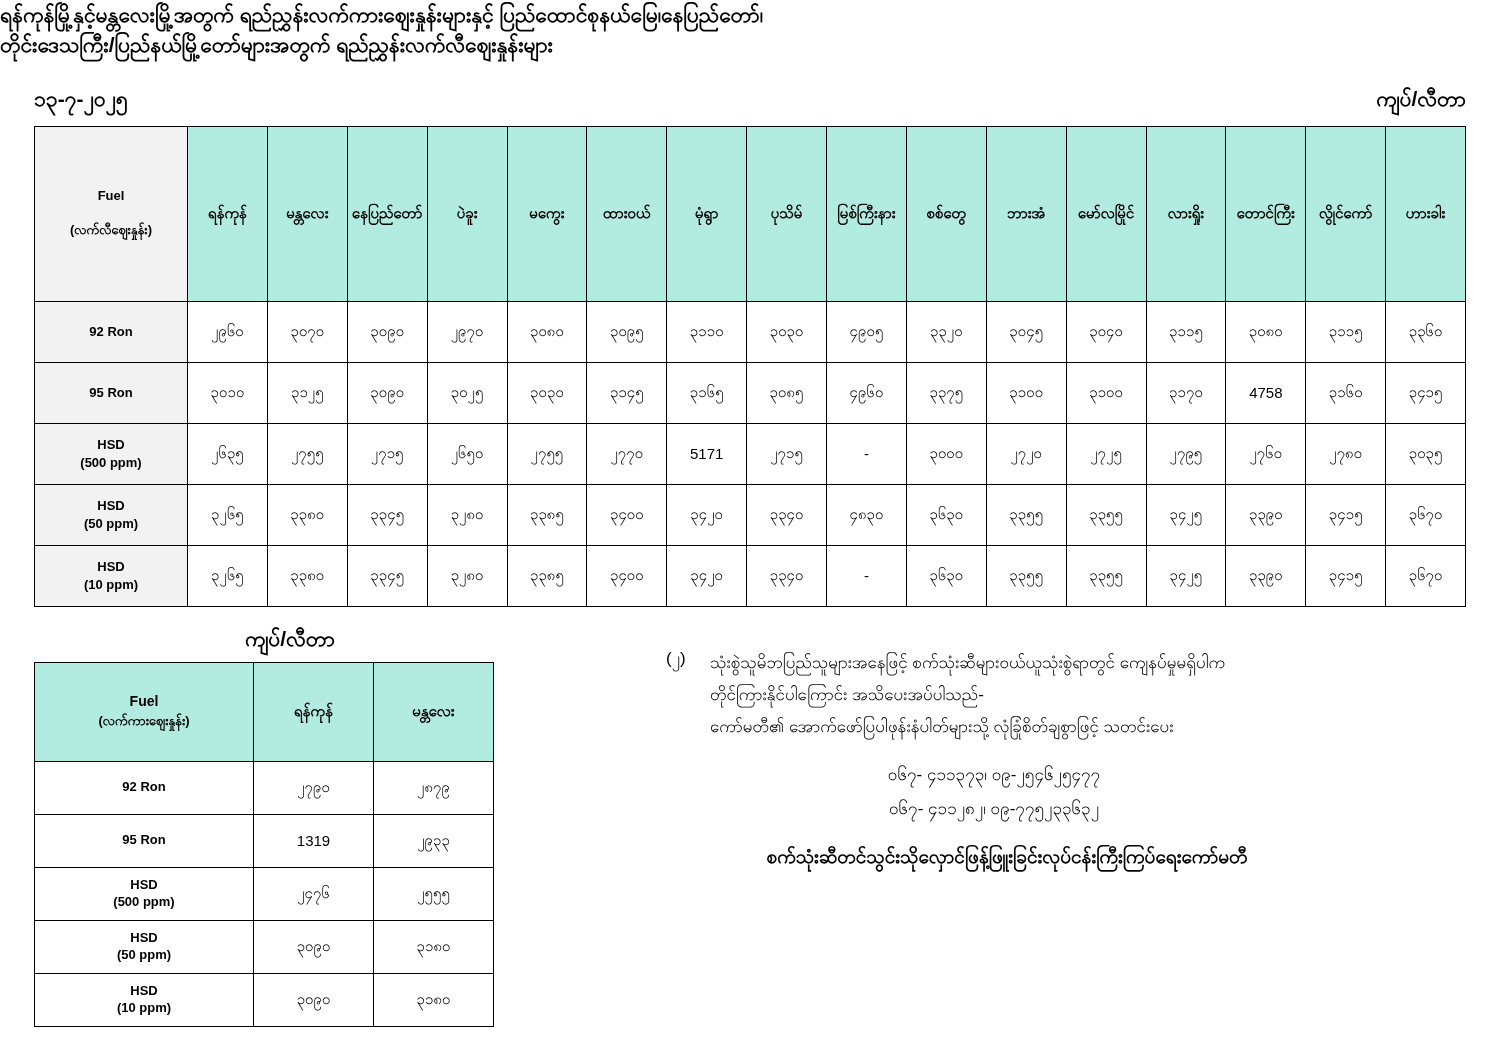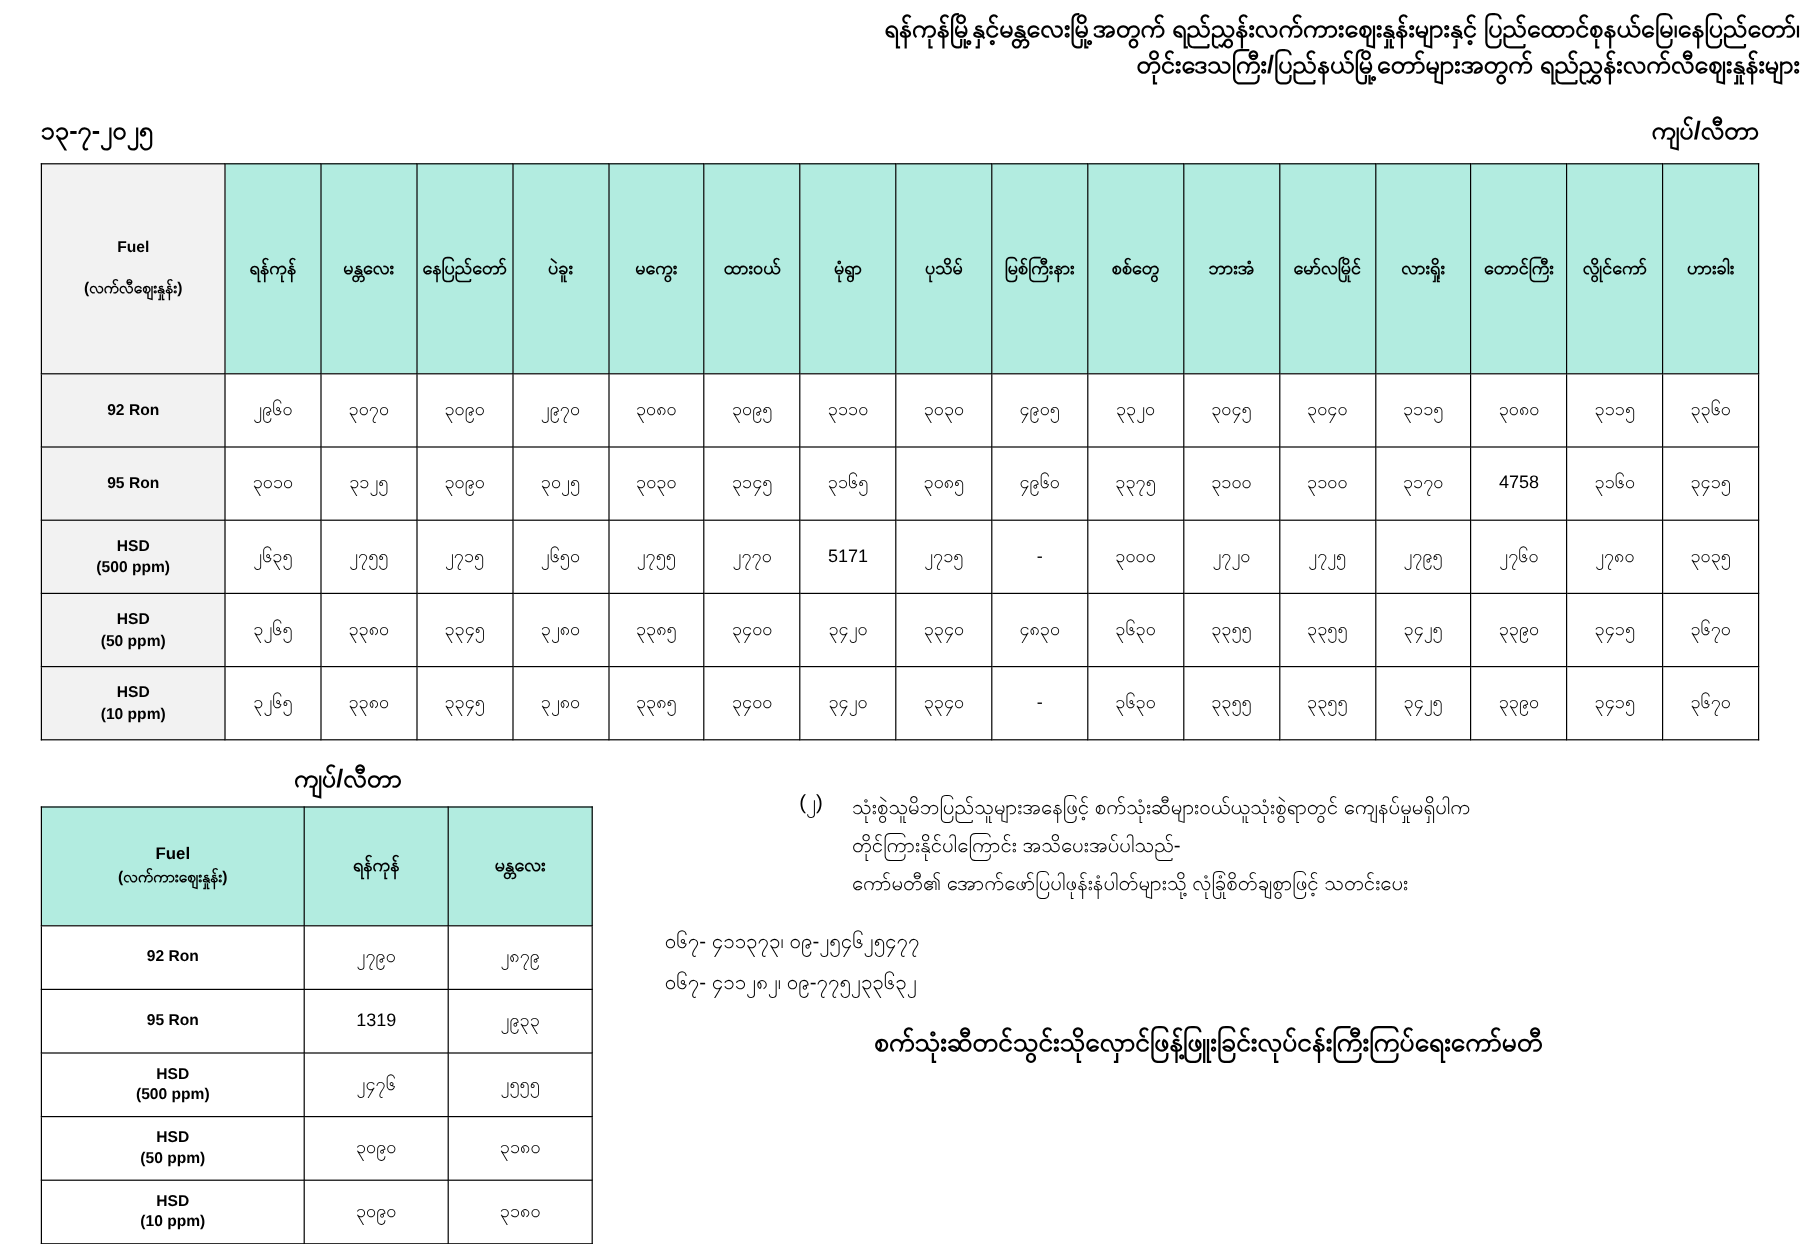--- a/index.html
+++ b/index.html
@@ -15,22 +15,21 @@
     position: relative;
     overflow: hidden;
   }
   .page {
     width: 1500px;
     height: 1037px;
     position: relative;
     box-sizing: border-box;
   }
   .title-block {
-    text-align: right;
-    padding-top: 10px;
+    text-align: left;
     line-height: 1.45;
   }
   .title-line {
     font-size: 21px;
     font-weight: bold;
     letter-spacing: 0px;
   }
   .meta-row {
     display: flex;
     justify-content: space-between;
@@ -181,28 +180,28 @@
   }
   .note-text {
     font-size: 17px;
     line-height: 1.9;
     flex: 1;
   }
   .note-row.indent .note-label {
     width: 112px;
   }
   .phone-line {
-    text-align: left;
+    text-align: center;
     font-size: 17px;
     line-height: 2.0;
     padding-right: 36px;
   }
   .footer-line {
     text-align: center;
-    font-size: 22px;
+    font-size: 19px;
     font-weight: bold;
     margin-top: 18px;
     padding-right: 10px;
   }
 </style>
 </head>
 <body>
 
 <div class="page">
 

